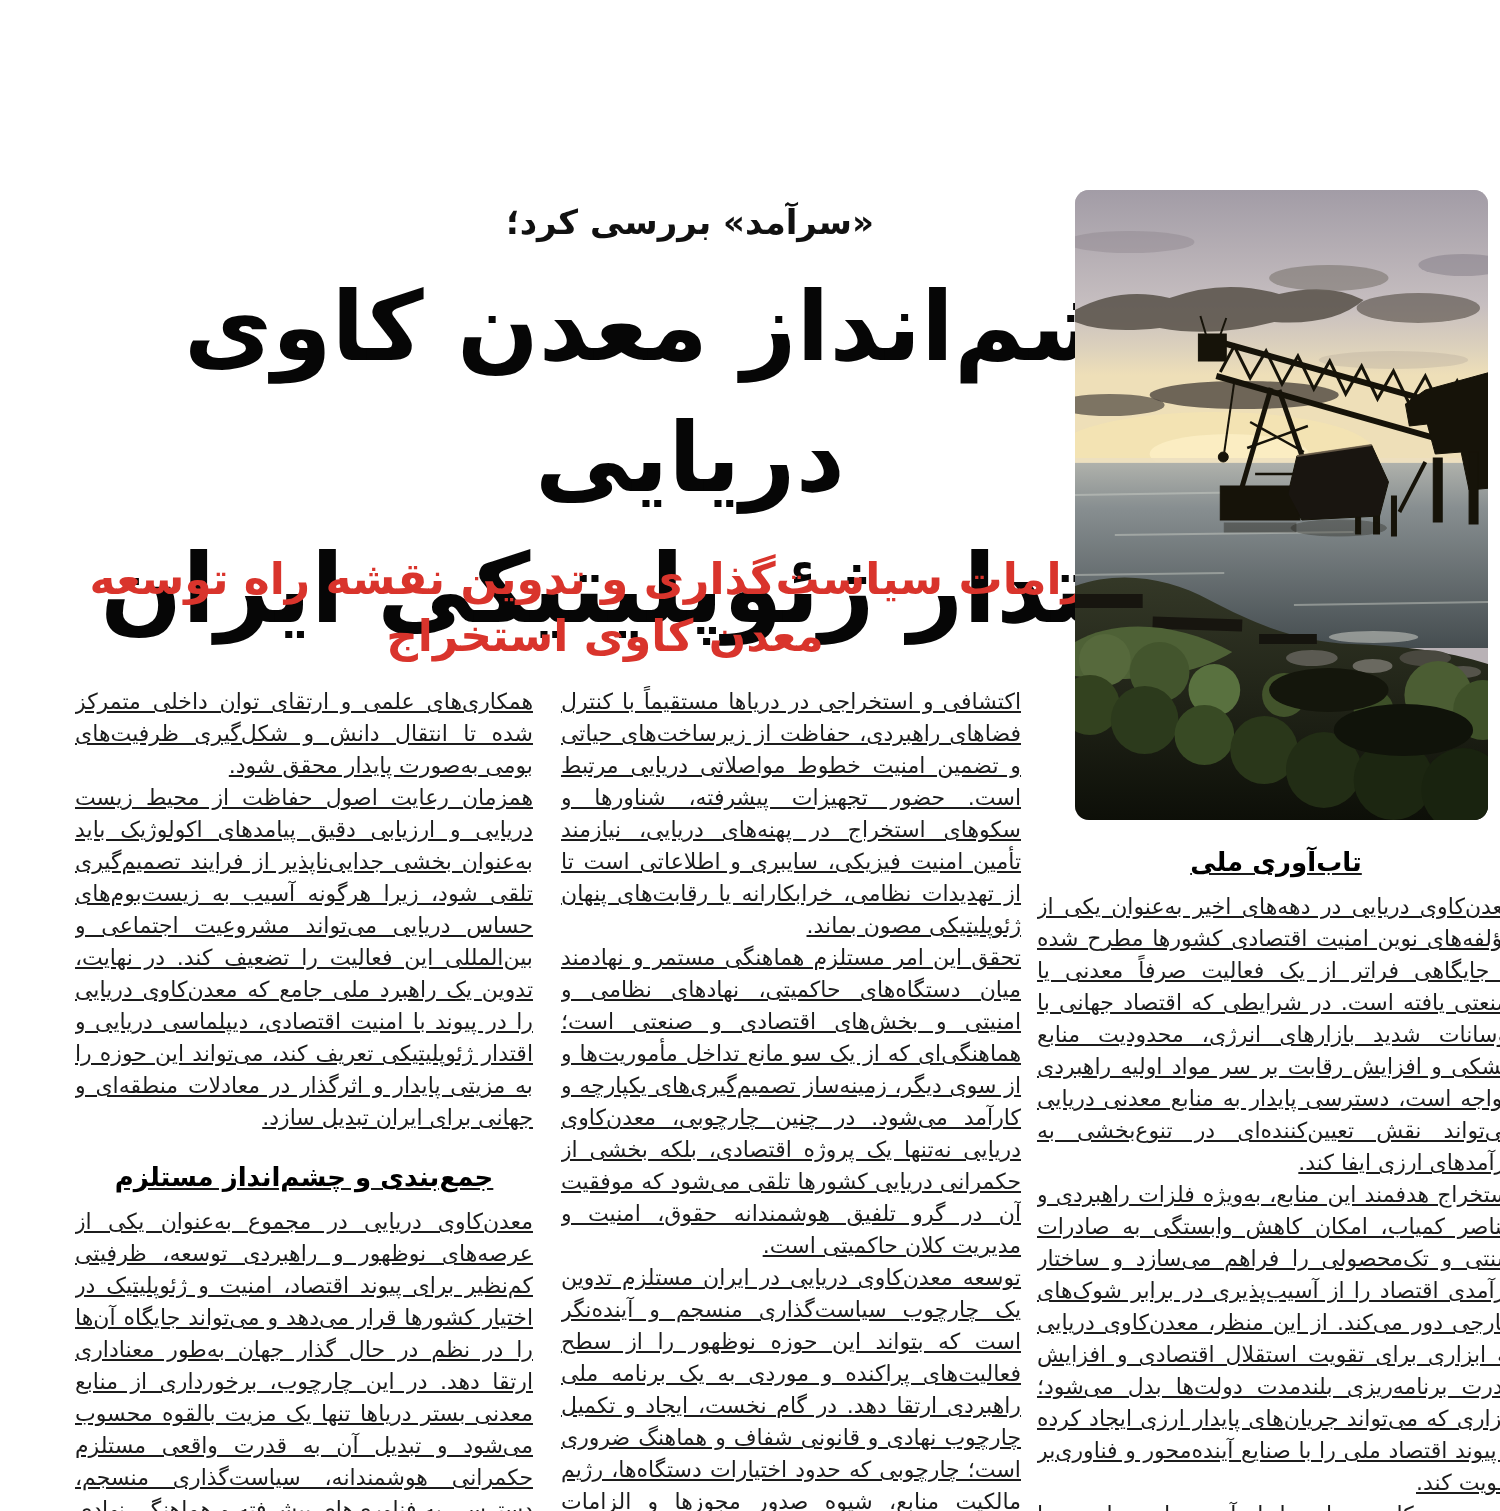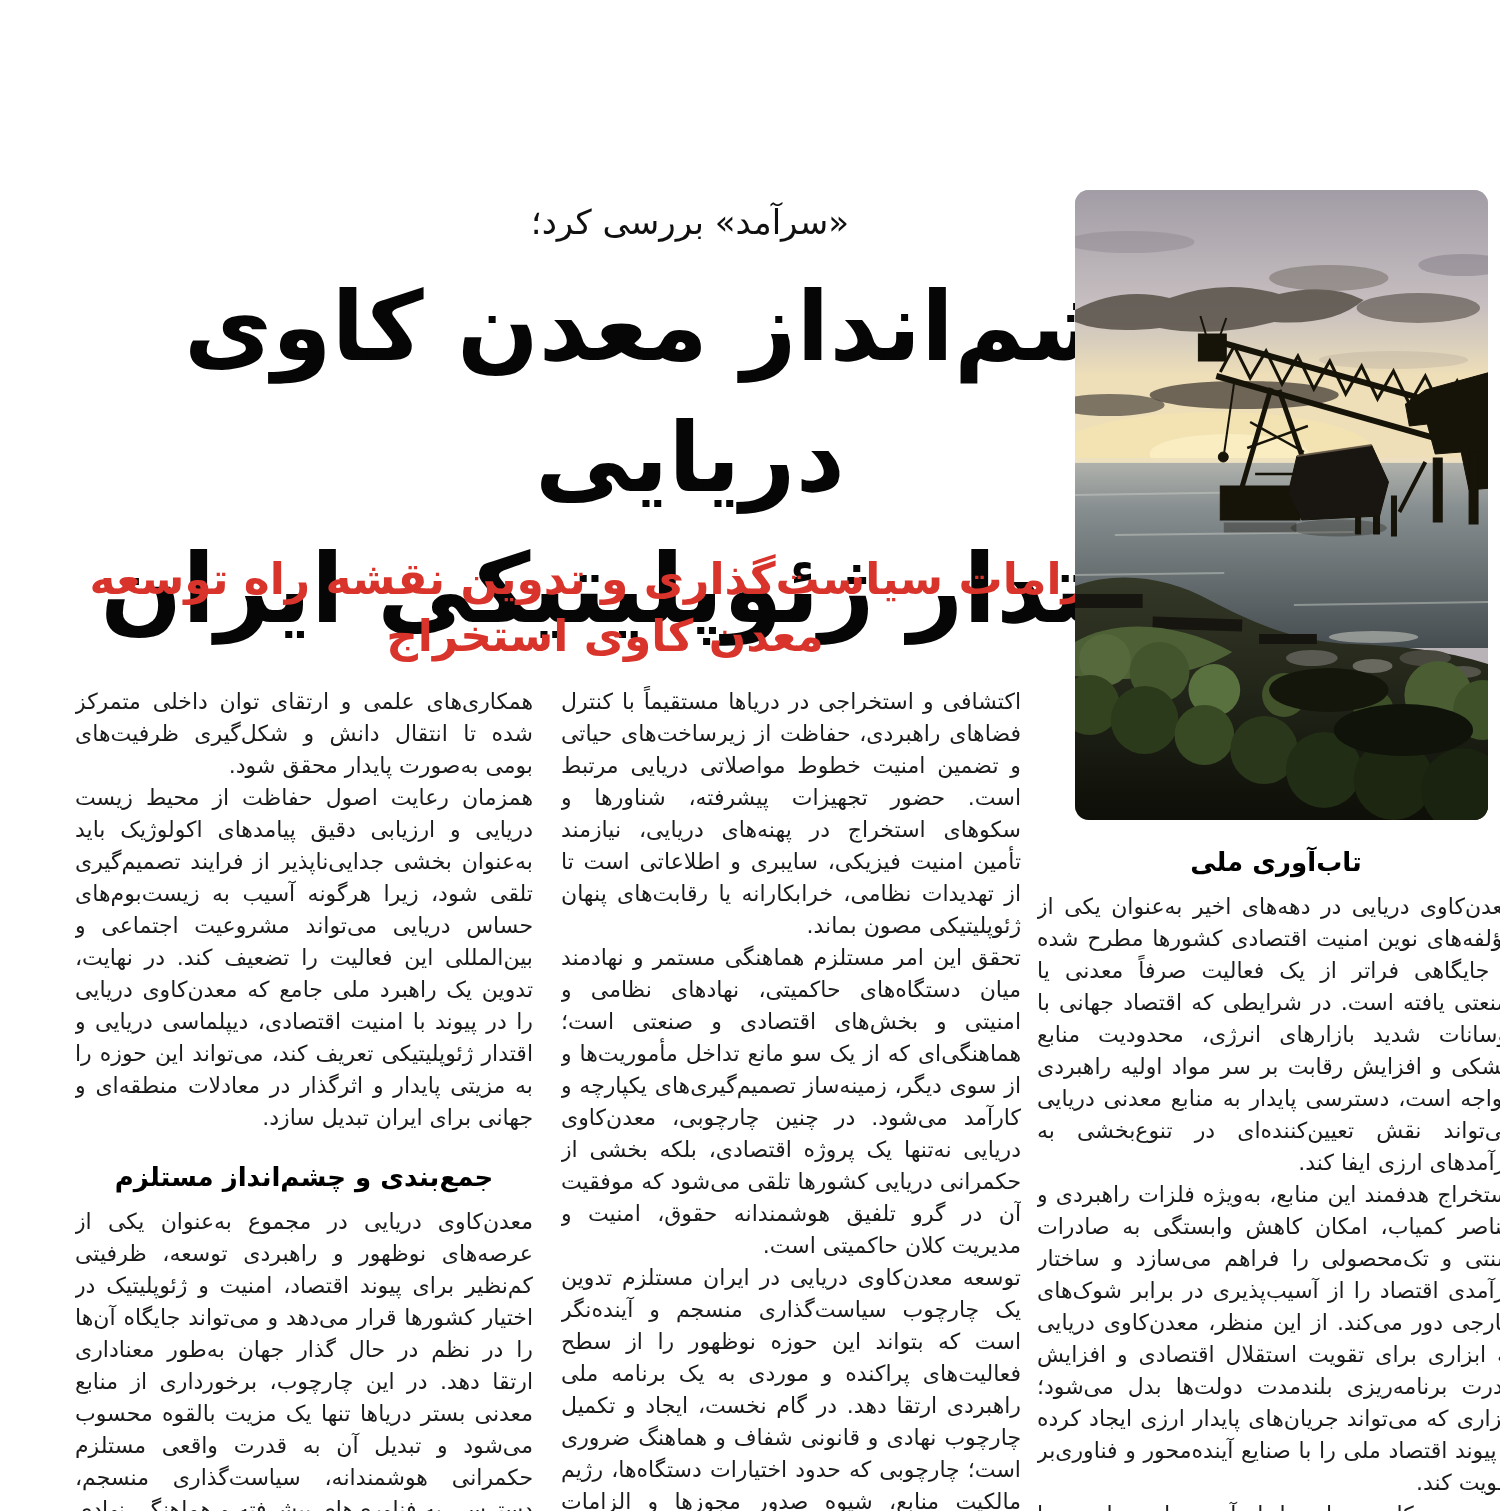--- a/index.html
+++ b/index.html
@@ -2,42 +2,42 @@
 <html lang="fa" dir="rtl"><head>
 <meta charset="utf-8">
 <style>
   html,body{margin:0;padding:0;background:#ffffff;}
   .sheet{
     position:relative;width:1500px;height:1511px;overflow:hidden;
     background:#ffffff;font-family:"DejaVu Sans",sans-serif;direction:rtl;
   }
   .kicker{
     position:absolute;top:202px;left:60px;width:1260px;
-    text-align:center;font-size:34px;font-weight:normal;color:#111111;
+    text-align:center;font-size:34px;font-weight:bold;color:#111111;
   }
   .headline{
     position:absolute;top:262px;left:60px;width:1260px;margin:0;
     text-align:center;font-size:96px;line-height:131px;font-weight:900;
     color:#060606;letter-spacing:-1px;
   }
   .headline .hl{display:block;}
   .subhead{
     position:absolute;top:550px;left:30px;width:1150px;
     text-align:center;font-size:44px;line-height:57px;font-weight:bold;
     color:#d9342c;
   }
   .subhead span{display:block;}
   .photo{
     position:absolute;left:1075px;top:190px;width:413px;height:630px;margin:0;
     border-radius:14px;overflow:hidden;background:#b9b2b6;
   }
   .photo svg{display:block;width:100%;height:100%;}
   .col{
     position:absolute;overflow:hidden;direction:rtl;
-    font-size:22px;line-height:32px;color:#1c1c1c;text-align:justify;
+    font-size:22px;line-height:32px;color:#1c1c1c;text-align:justify;text-decoration:underline;
   }
   .col p{margin:0;padding:0;text-align:justify;}
   .col h2{
     font-size:26px;line-height:34px;font-weight:bold;color:#000000;
     text-align:center;margin:26px 0 12px 0;
   }
   .col-left  {left:75px;  top:686px; width:458px; height:825px;}
   .col-middle{left:561px; top:686px; width:460px; height:825px;}
   .col-right {left:1037px;top:845px; width:478px; height:666px;}
   .col-right h2{margin-top:0;}

